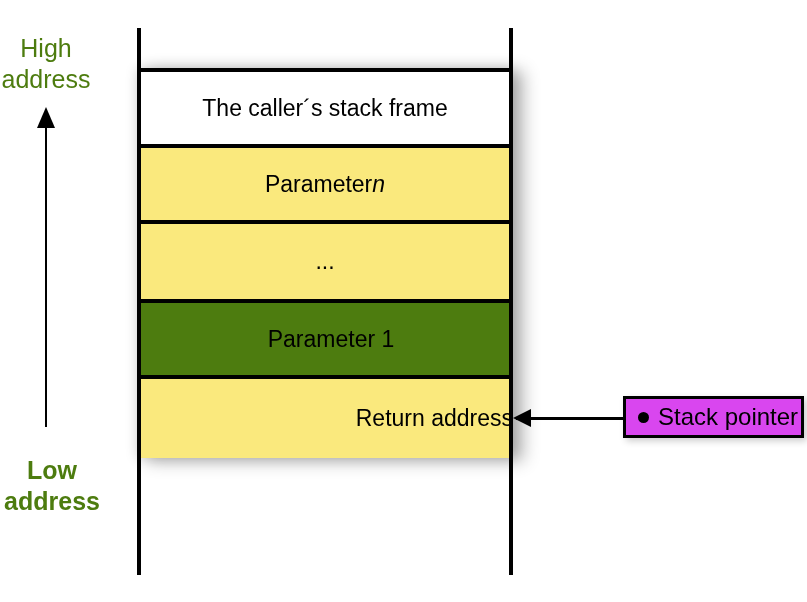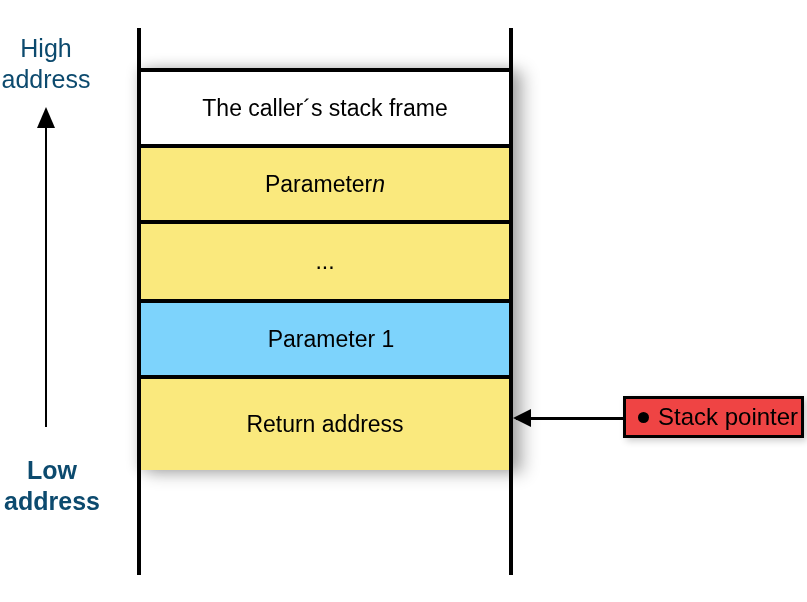--- a/index.html
+++ b/index.html
@@ -16,21 +16,21 @@
     background: #ffffff;
     overflow: hidden;
   }
 
   
   .addr-label {
     position: absolute;
     text-align: center;
     font-size: 25px;
     line-height: 31px;
-    color: #0c4a6e;
+    color: #4d7c0f;
   }
   .addr-high { left: 0; top: 33px; width: 92px; }
   .addr-low  { left: 0; top: 455px; width: 104px; font-weight: bold; }
 
   .up-arrow-head {
     position: absolute;
     left: 37px; top: 107px;
     width: 0; height: 0;
     border-left: 9px solid transparent;
     border-right: 9px solid transparent;
@@ -69,21 +69,21 @@
     align-items: center;
     justify-content: center;
     font-size: 23px;
     background: #fff;
   }
   .row + .row { border-top: 4px solid #000; }
   .r0 { height: 72px; }
   .r1 { height: 76px; align-items: center; }
   .r2 { height: 79px; }
   .r3 { height: 76px; }
-  .r4 { height: 95px; }
+  .r4 { height: 83px; justify-content: flex-end; }
   .r5 { height: 81px; border-bottom: 4px solid #000; }
   .row em { font-style: italic; }
 
   
   .sp-arrow-line {
     position: absolute;
     left: 516px; top: 417px;
     width: 126px; height: 3px;
     background: #000;
   }
@@ -94,21 +94,21 @@
     border-top: 9px solid transparent;
     border-bottom: 9px solid transparent;
     border-right: 18px solid #000;
   }
   .sp-box {
     position: absolute;
     left: 623px; top: 396px;
     width: 181px; height: 42px;
     box-sizing: border-box;
     border: 3px solid #000;
-    background: #ef4444;
+    background: #d946ef;
     display: flex;
     align-items: center;
     padding-left: 12px;
     gap: 9px;
     font-size: 24px;
     box-shadow: 3px 3px 7px rgba(0,0,0,0.20);
   }
   .bullet {
     width: 11px; height: 11px;
     border-radius: 50%;
@@ -139,21 +139,21 @@
     <div class="row r0" style="background-color: rgb(255, 255, 255);">
       <span>The caller´s stack frame</span>
     </div>
     <div class="row r1" style="background-color: rgb(250, 233, 125);">
       <span>Parameter </span>
         <em>n</em>
     </div>
     <div class="row r2" style="background-color: rgb(250, 233, 125);">
       <span>...</span>
     </div>
-    <div class="row r3" style="background-color: #7dd3fc; padding-left: 12px;">
+    <div class="row r3" style="background-color: #4d7c0f; padding-left: 12px;">
       <span>Parameter 1</span>
     </div>
     <div class="row r4" style="background-color: rgb(250, 233, 125);">
       <span>Return address</span>
     </div>
   </div>
 
   <div class="vline vline-left"></div>
   <div class="vline vline-right"></div>
 

